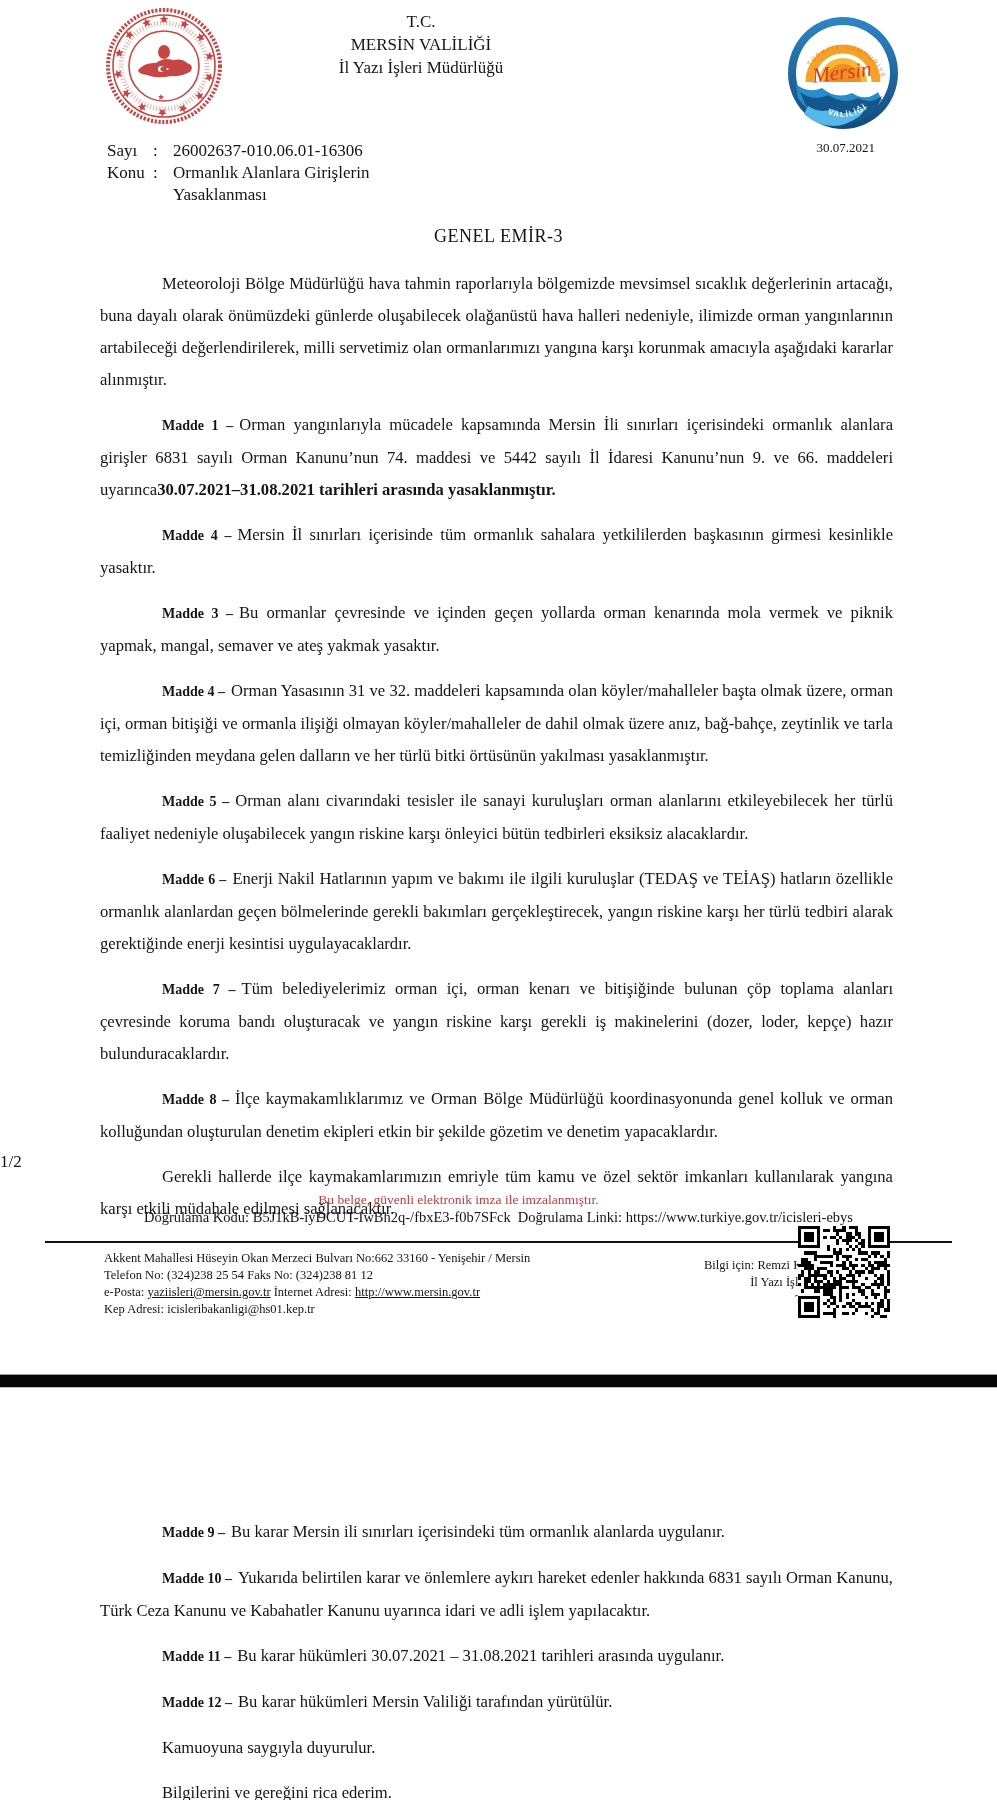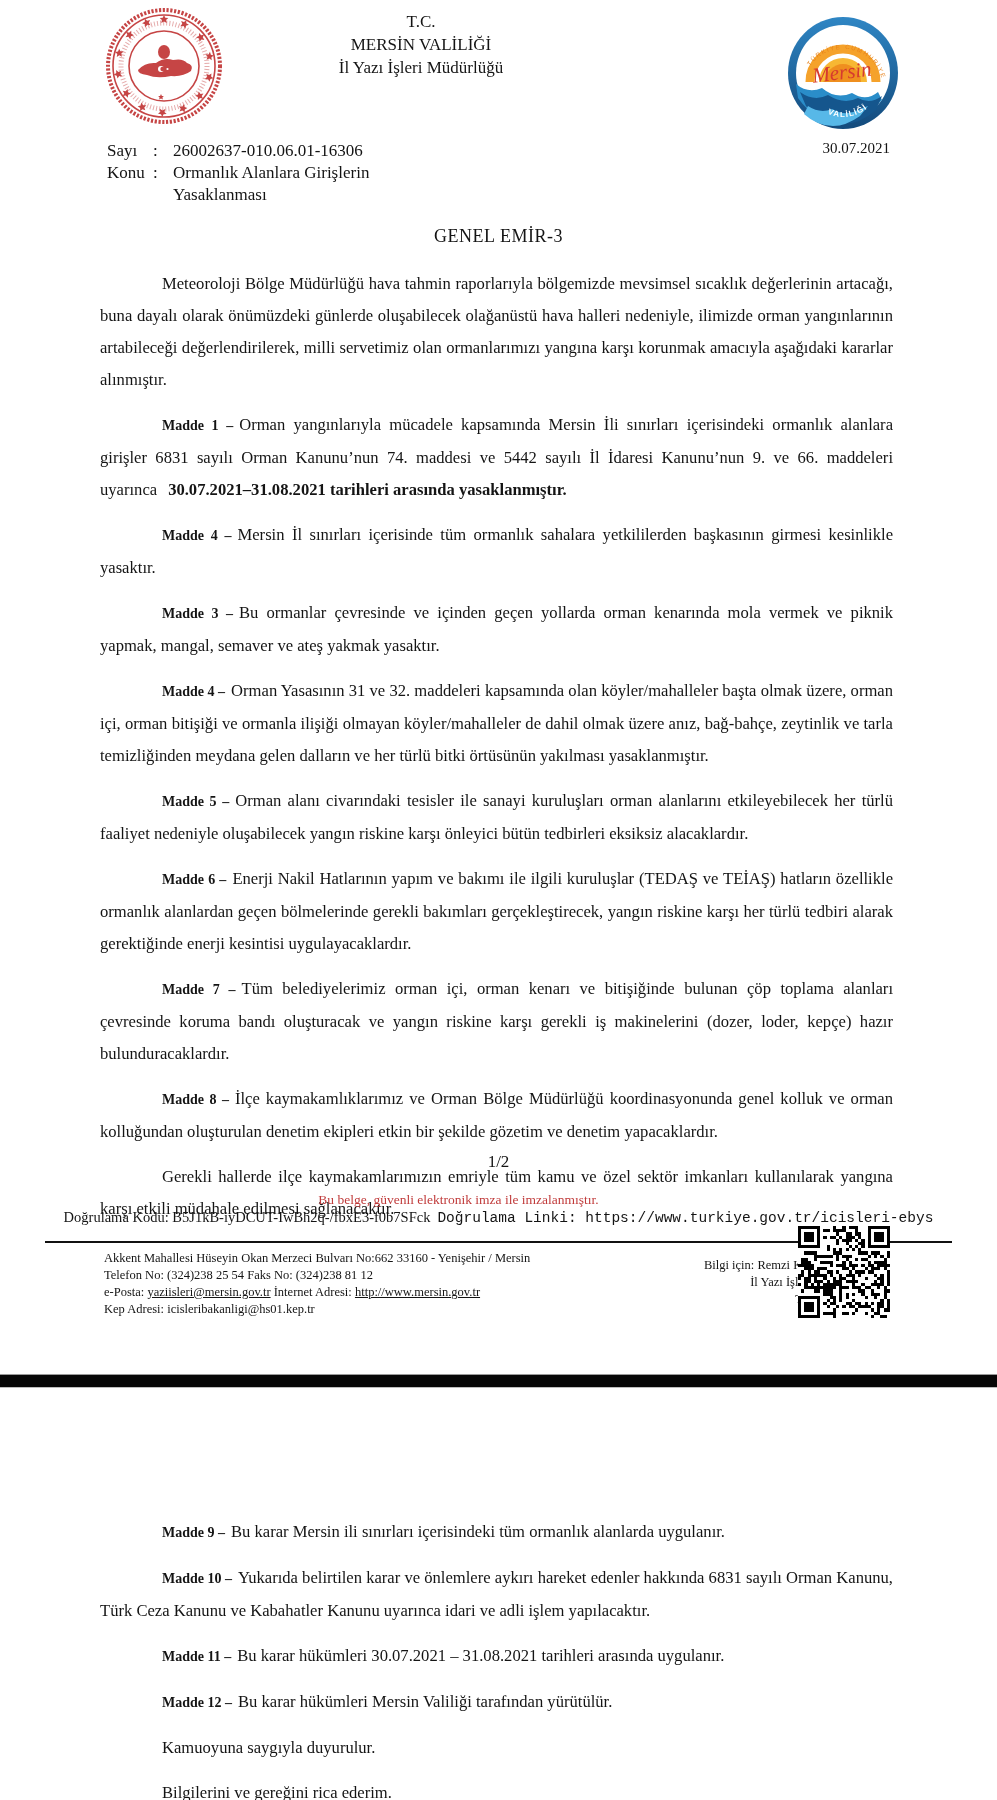--- a/index.html
+++ b/index.html
@@ -11,39 +11,39 @@
   .header-center { position:absolute; top:10px; left:0; width:842px; text-align:center;
                    font-size:17px; line-height:23px; }
   .logo-left  { position:absolute; top:6px;  left:103px; width:122px; height:120px; }
   .logo-right { position:absolute; top:16px; left:786px; width:114px; height:114px; }
 
   
   .meta { position:absolute; top:140px; left:107px; font-size:17px; line-height:22px; }
   .meta-label { display:inline-block; width:46px; }
   .meta-colon { display:inline-block; width:20px; }
   .konu-line2 { padding-left:66px; }
-  .doc-date { position:absolute; top:140px; right:107px; font-size:15px; }
+  .doc-date { position:absolute; top:140px; right:122px; font-size:13px; }
 
   
   .doc-title { position:absolute; top:226px; left:0; width:997px; text-align:center;
                font-size:18px; letter-spacing:.5px; }
 
   
   .content { position:absolute; top:268px; left:100px; width:793px; }
   .content p, .page2 p { font-size:16.6px; line-height:32px; text-align:justify;
                          text-indent:62px; margin-bottom:13px; }
   .madde-label { font-weight:bold; font-size:14px; margin-right:6px; }
-  .bold-tail { font-weight:bold; margin-left:11px; }
-
-  
-  .page-number { position:absolute; top:1152px; left:0; width:997px; text-align:center; font-size:17px; }
+  .bold-tail { font-weight:bold; margin-left:0; }
+
+  
+  .page-number { position:absolute; top:1152px; left:0; width:997px; text-align:left; font-size:17px; }
   .esign { position:absolute; top:1192px; left:0; width:917px; text-align:center;
            font-size:13.5px; color:#c03b3b; }
   .verify { position:absolute; top:1209px; left:0; width:997px; text-align:center; font-size:14.5px; }
-  .verify span + span { margin-left:7px;font-family:Liberation Mono, monospace; }
+  .verify span + span { margin-left:7px; }
   .footer-rule { position:absolute; top:1241px; left:45px; width:907px; border-top:2px solid #111; }
   .address { position:absolute; top:1250px; left:60px; font-size:12.5px; line-height:17px;margin-left:44px; }
   .address .lnk { text-decoration:underline; color:#141414; }
   .contact { position:absolute; top:1257px; right:142px; width:260px; text-align:right;
              font-size:12.5px; line-height:17px; }
   .qr { position:absolute; top:1226px; left:798px; width:92px; height:92px; background:#fff; }
 
   
   .separator { position:absolute; top:1374px; left:0; width:997px; height:14px;
                background:#070707; border-top:1px solid #9a9a9a; border-bottom:1px solid #bdbdbd; }

